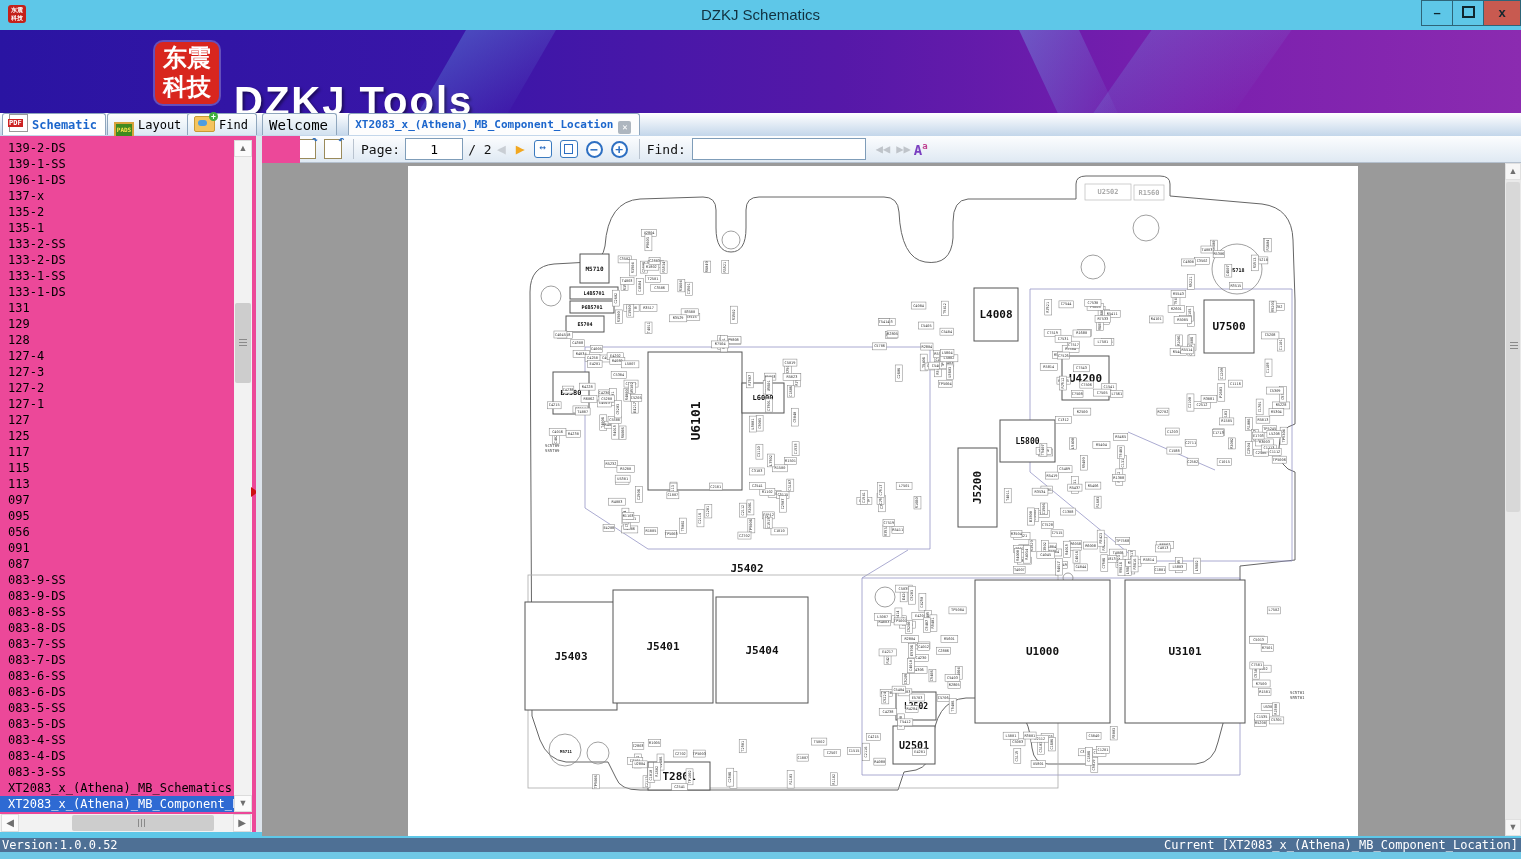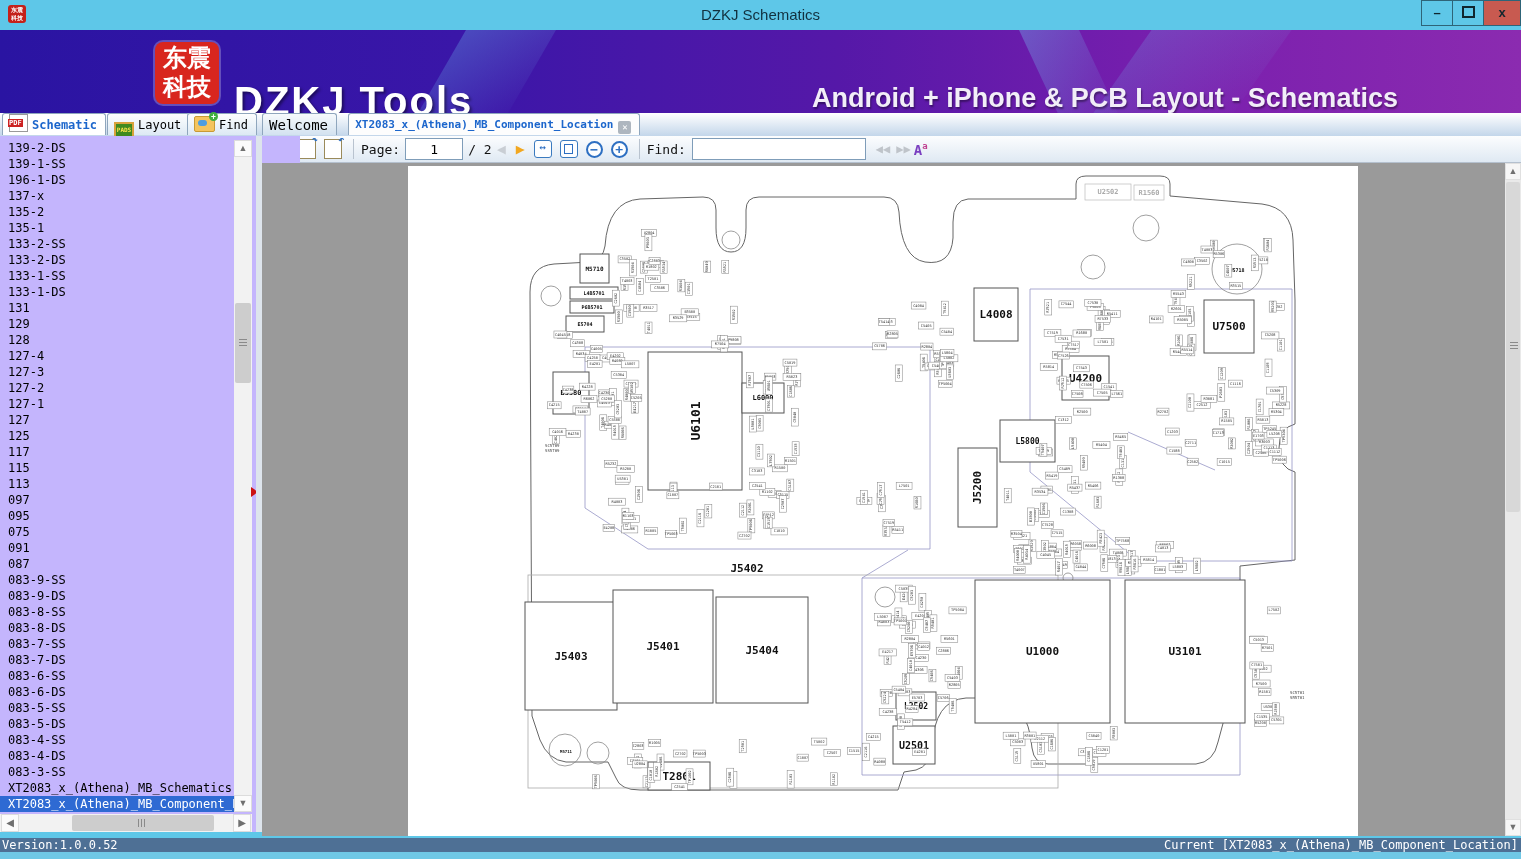--- a/index.html
+++ b/index.html
@@ -78,21 +78,21 @@
   .zoombtn{width:17px;height:17px;border:2px solid #2d6fc2;border-radius:50%;background:#fdfeff;
            color:#2d6fc2;font-size:13px;font-weight:bold;line-height:13px;text-align:center;
            margin:0 4px;box-sizing:border-box;}
   #find-input{width:168px;height:18px;border:1px solid #7f9db9;background:#fff;margin-left:6px;
               font-family:"DejaVu Sans Mono",monospace;font-size:12px;}
   .findnav{color:#bfc4ca;font-size:12px;margin:0 3px;font-weight:bold;}
   #font-icon{color:#7a3fc0;font-size:14px;font-weight:bold;}
   #font-icon sup{color:#c03f8f;font-size:9px;}
 
   
-  #sidebar{left:0;top:136px;width:300px;height:696px;background:#c4b5fd;overflow:hidden;}
+  #sidebar{left:0;top:136px;width:300px;height:696px;background:#ec4899;overflow:hidden;}
   #sidebar-list{position:absolute;left:0;top:4px;width:234px;}
   .sb-item{height:16px;line-height:16px;padding-left:8px;font-family:"DejaVu Sans Mono",monospace;
            font-size:12px;color:#000;white-space:pre;overflow:hidden;}
   .sb-item.selected{background:#2e6ad3;color:#fff;}
   .vscroll{background:#f2f2f2;}
   #sb-vscroll{left:234px;top:4px;width:18px;height:672px;}
   .scroll-btn{position:absolute;left:0;width:18px;height:17px;background:#fbfbfb;border:1px solid #dcdcdc;
               box-sizing:border-box;color:#707070;font-size:9px;text-align:center;line-height:15px;}
   .scroll-thumb{position:absolute;left:1px;width:16px;background:#cdcdcd;border-radius:2px;}
   .grip{position:absolute;left:4px;width:8px;height:1px;background:#8a8a8a;
@@ -134,21 +134,20 @@
   <div id="btn-max" class="abs winbtn"><span class="sq"></span></div>
   <div id="btn-close" class="abs winbtn">x</div>
 </div>
 
 <div id="header" class="abs">
   <div class="streak" style="left:440px;top:-10px;width:90px;height:110px;transform:skewX(-30deg);opacity:.5"></div>
   <div class="streak" style="left:1040px;top:-10px;width:60px;height:110px;transform:skewX(25deg);opacity:.6"></div>
   <div class="streak" style="left:1120px;top:-10px;width:140px;height:110px;transform:skewX(-35deg);opacity:.35"></div>
   <div id="logo" class="abs"><span>东震</span><br><span>科技</span></div>
   <div id="brand" class="abs">DZKJ Tools</div>
-  <div id="tagline" class="abs">Android + iPhone &amp; PCB Layout - Schematics</div>
 </div>
 
 <div id="tabbar" class="abs">
     <div class="tab active" style="left: 2px;"><span class="ticon icon-pdf"><i>PDF</i></span><span>Schematic</span></div>
     <div class="tab" style="left: 107px;"><span class="ticon icon-pads">PADS</span><span>Layout</span></div>
     <div class="tab" style="left: 187px;"><span class="ticon icon-share"><b></b><s>+</s></span><span>Find</span></div>
     <div class="tab doc-tab" style="left: 262px; font-size: 14px;"><span>Welcome</span></div>
     <div class="tab doc-tab active" style="left: 348.2px; font-size: 11px;"><span>XT2083_x_(Athena)_MB_Component_Location</span><span class="tab-close">✕</span></div>
   </div>
 
@@ -198,21 +197,21 @@
       <div class="sb-item">127-3</div>
       <div class="sb-item">127-2</div>
       <div class="sb-item">127-1</div>
       <div class="sb-item">127</div>
       <div class="sb-item">125</div>
       <div class="sb-item">117</div>
       <div class="sb-item">115</div>
       <div class="sb-item">113</div>
       <div class="sb-item">097</div>
       <div class="sb-item">095</div>
-      <div class="sb-item">075</div>
+      <div class="sb-item">056</div>
       <div class="sb-item">091</div>
       <div class="sb-item">087</div>
       <div class="sb-item">083-9-SS</div>
       <div class="sb-item">083-9-DS</div>
       <div class="sb-item">083-8-SS</div>
       <div class="sb-item">083-8-DS</div>
       <div class="sb-item">083-7-SS</div>
       <div class="sb-item">083-7-DS</div>
       <div class="sb-item">083-6-SS</div>
       <div class="sb-item">083-6-DS</div>

